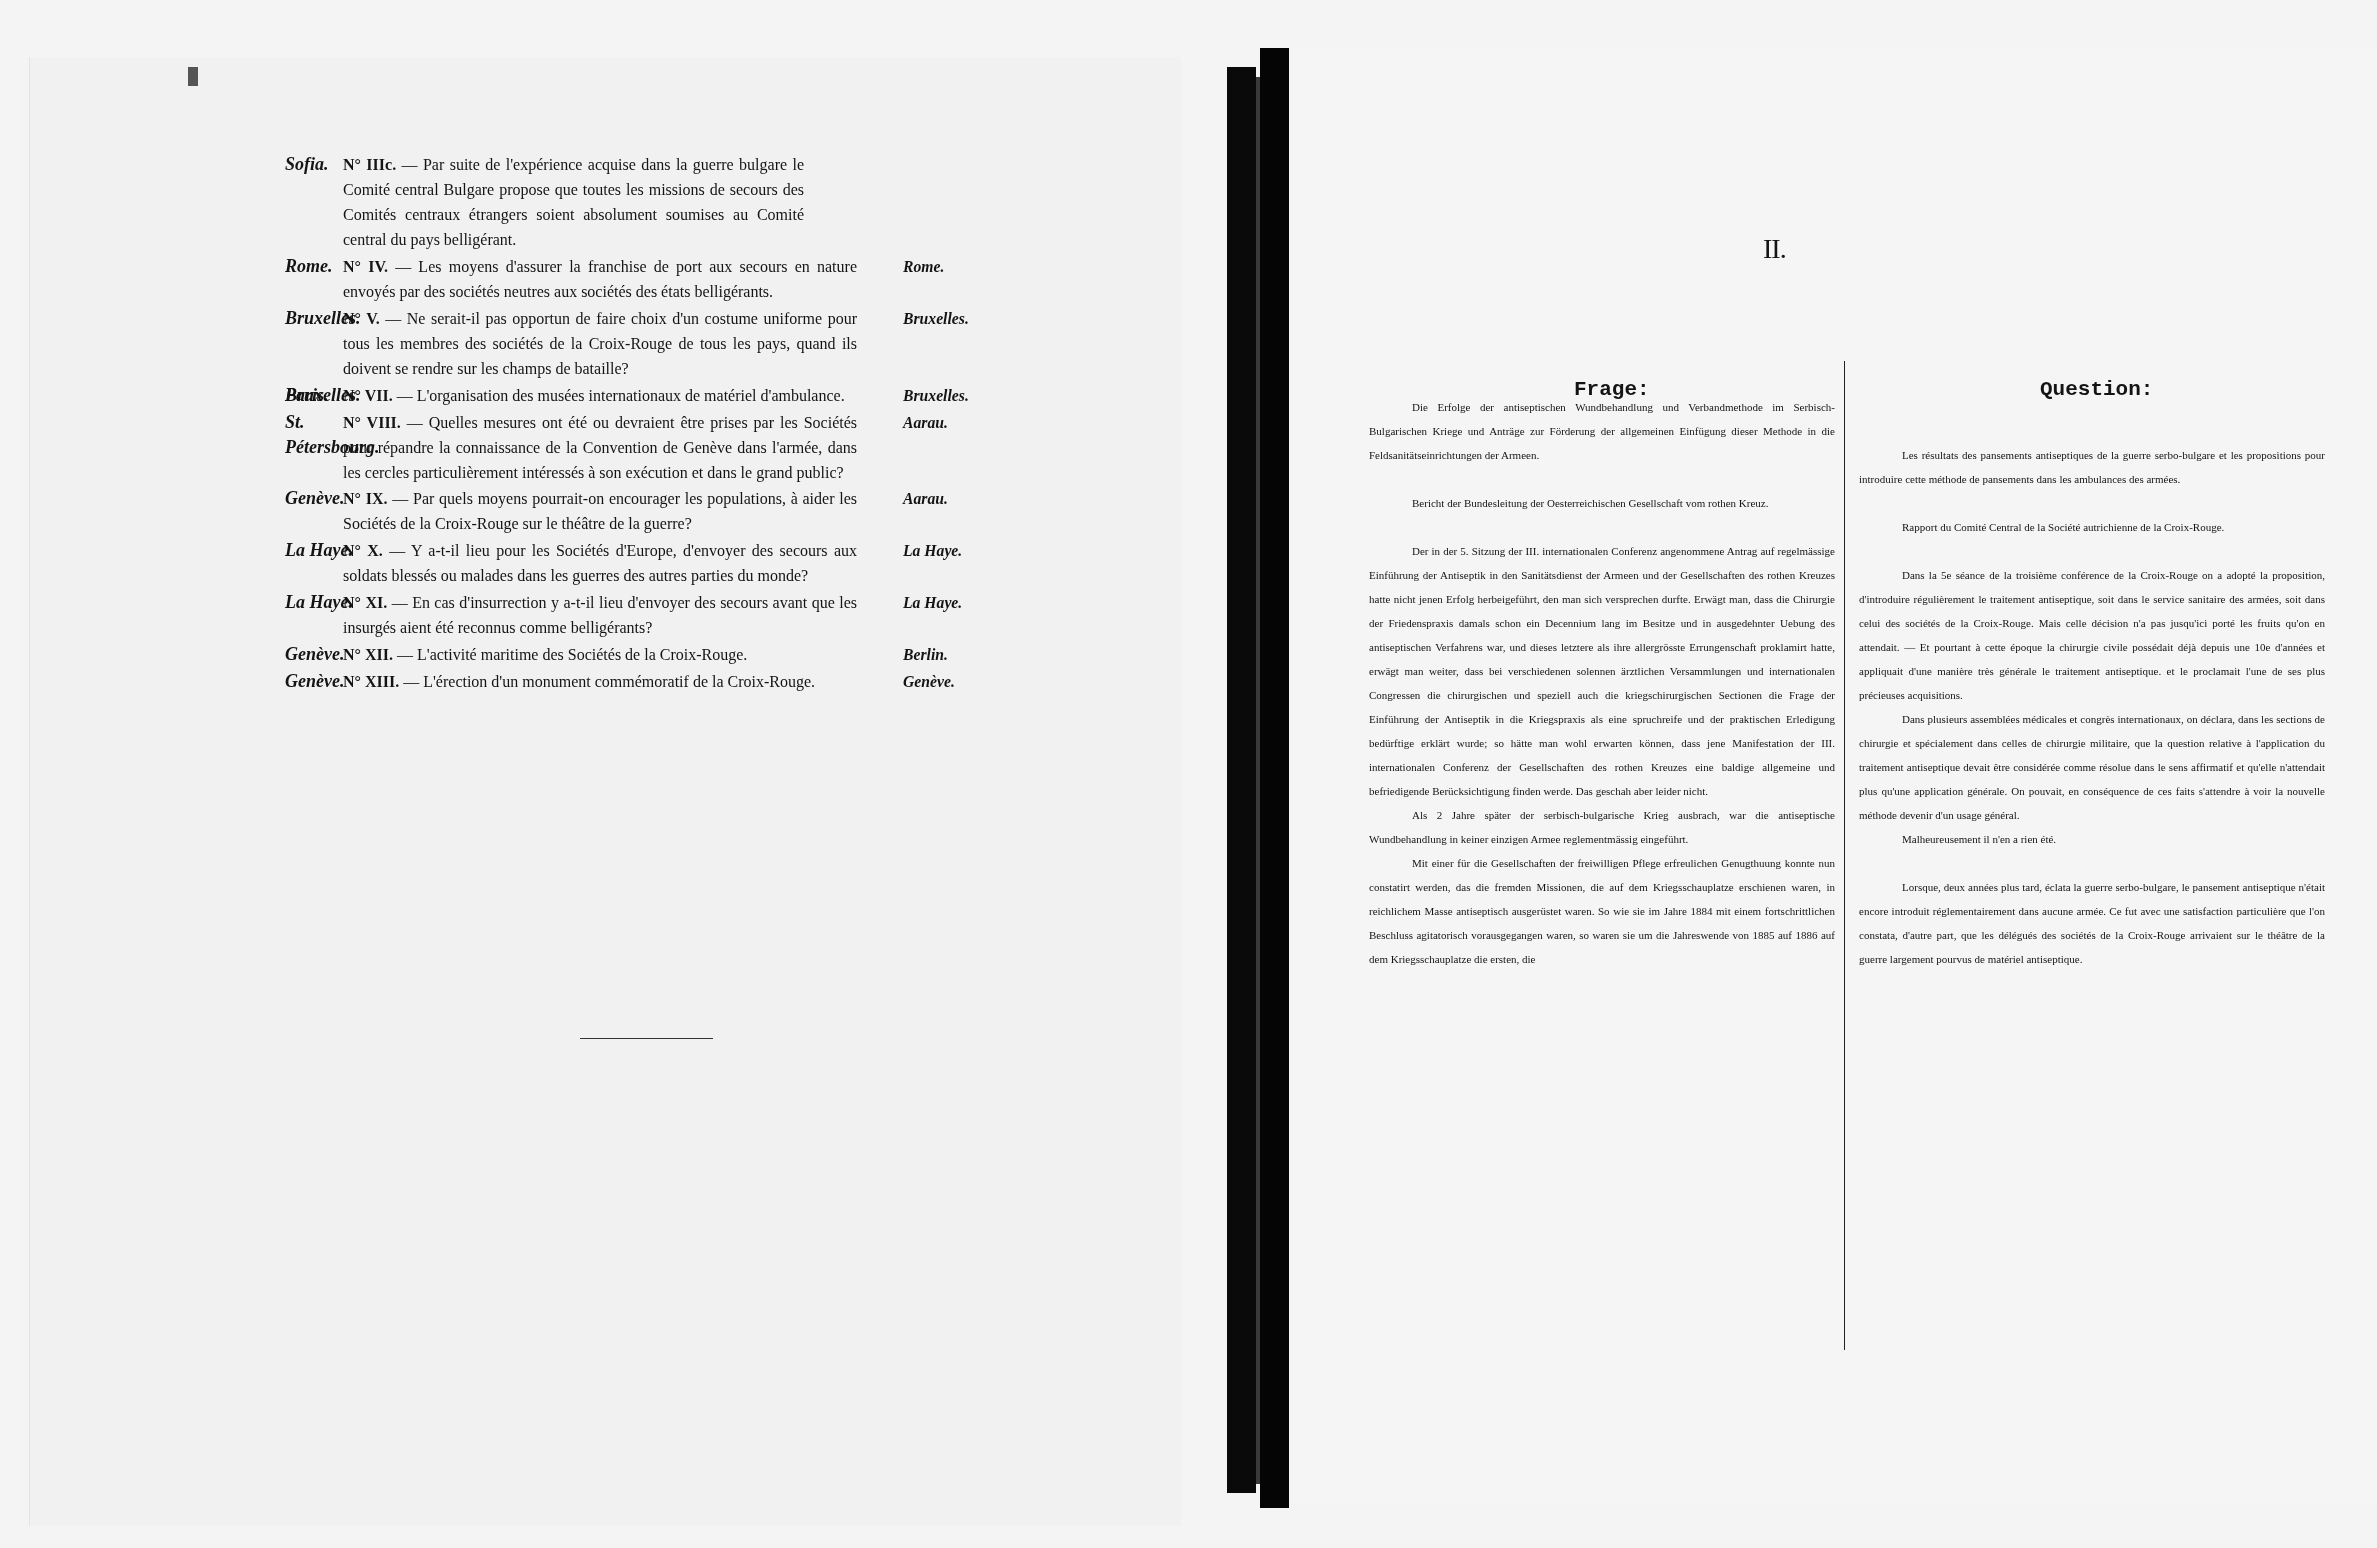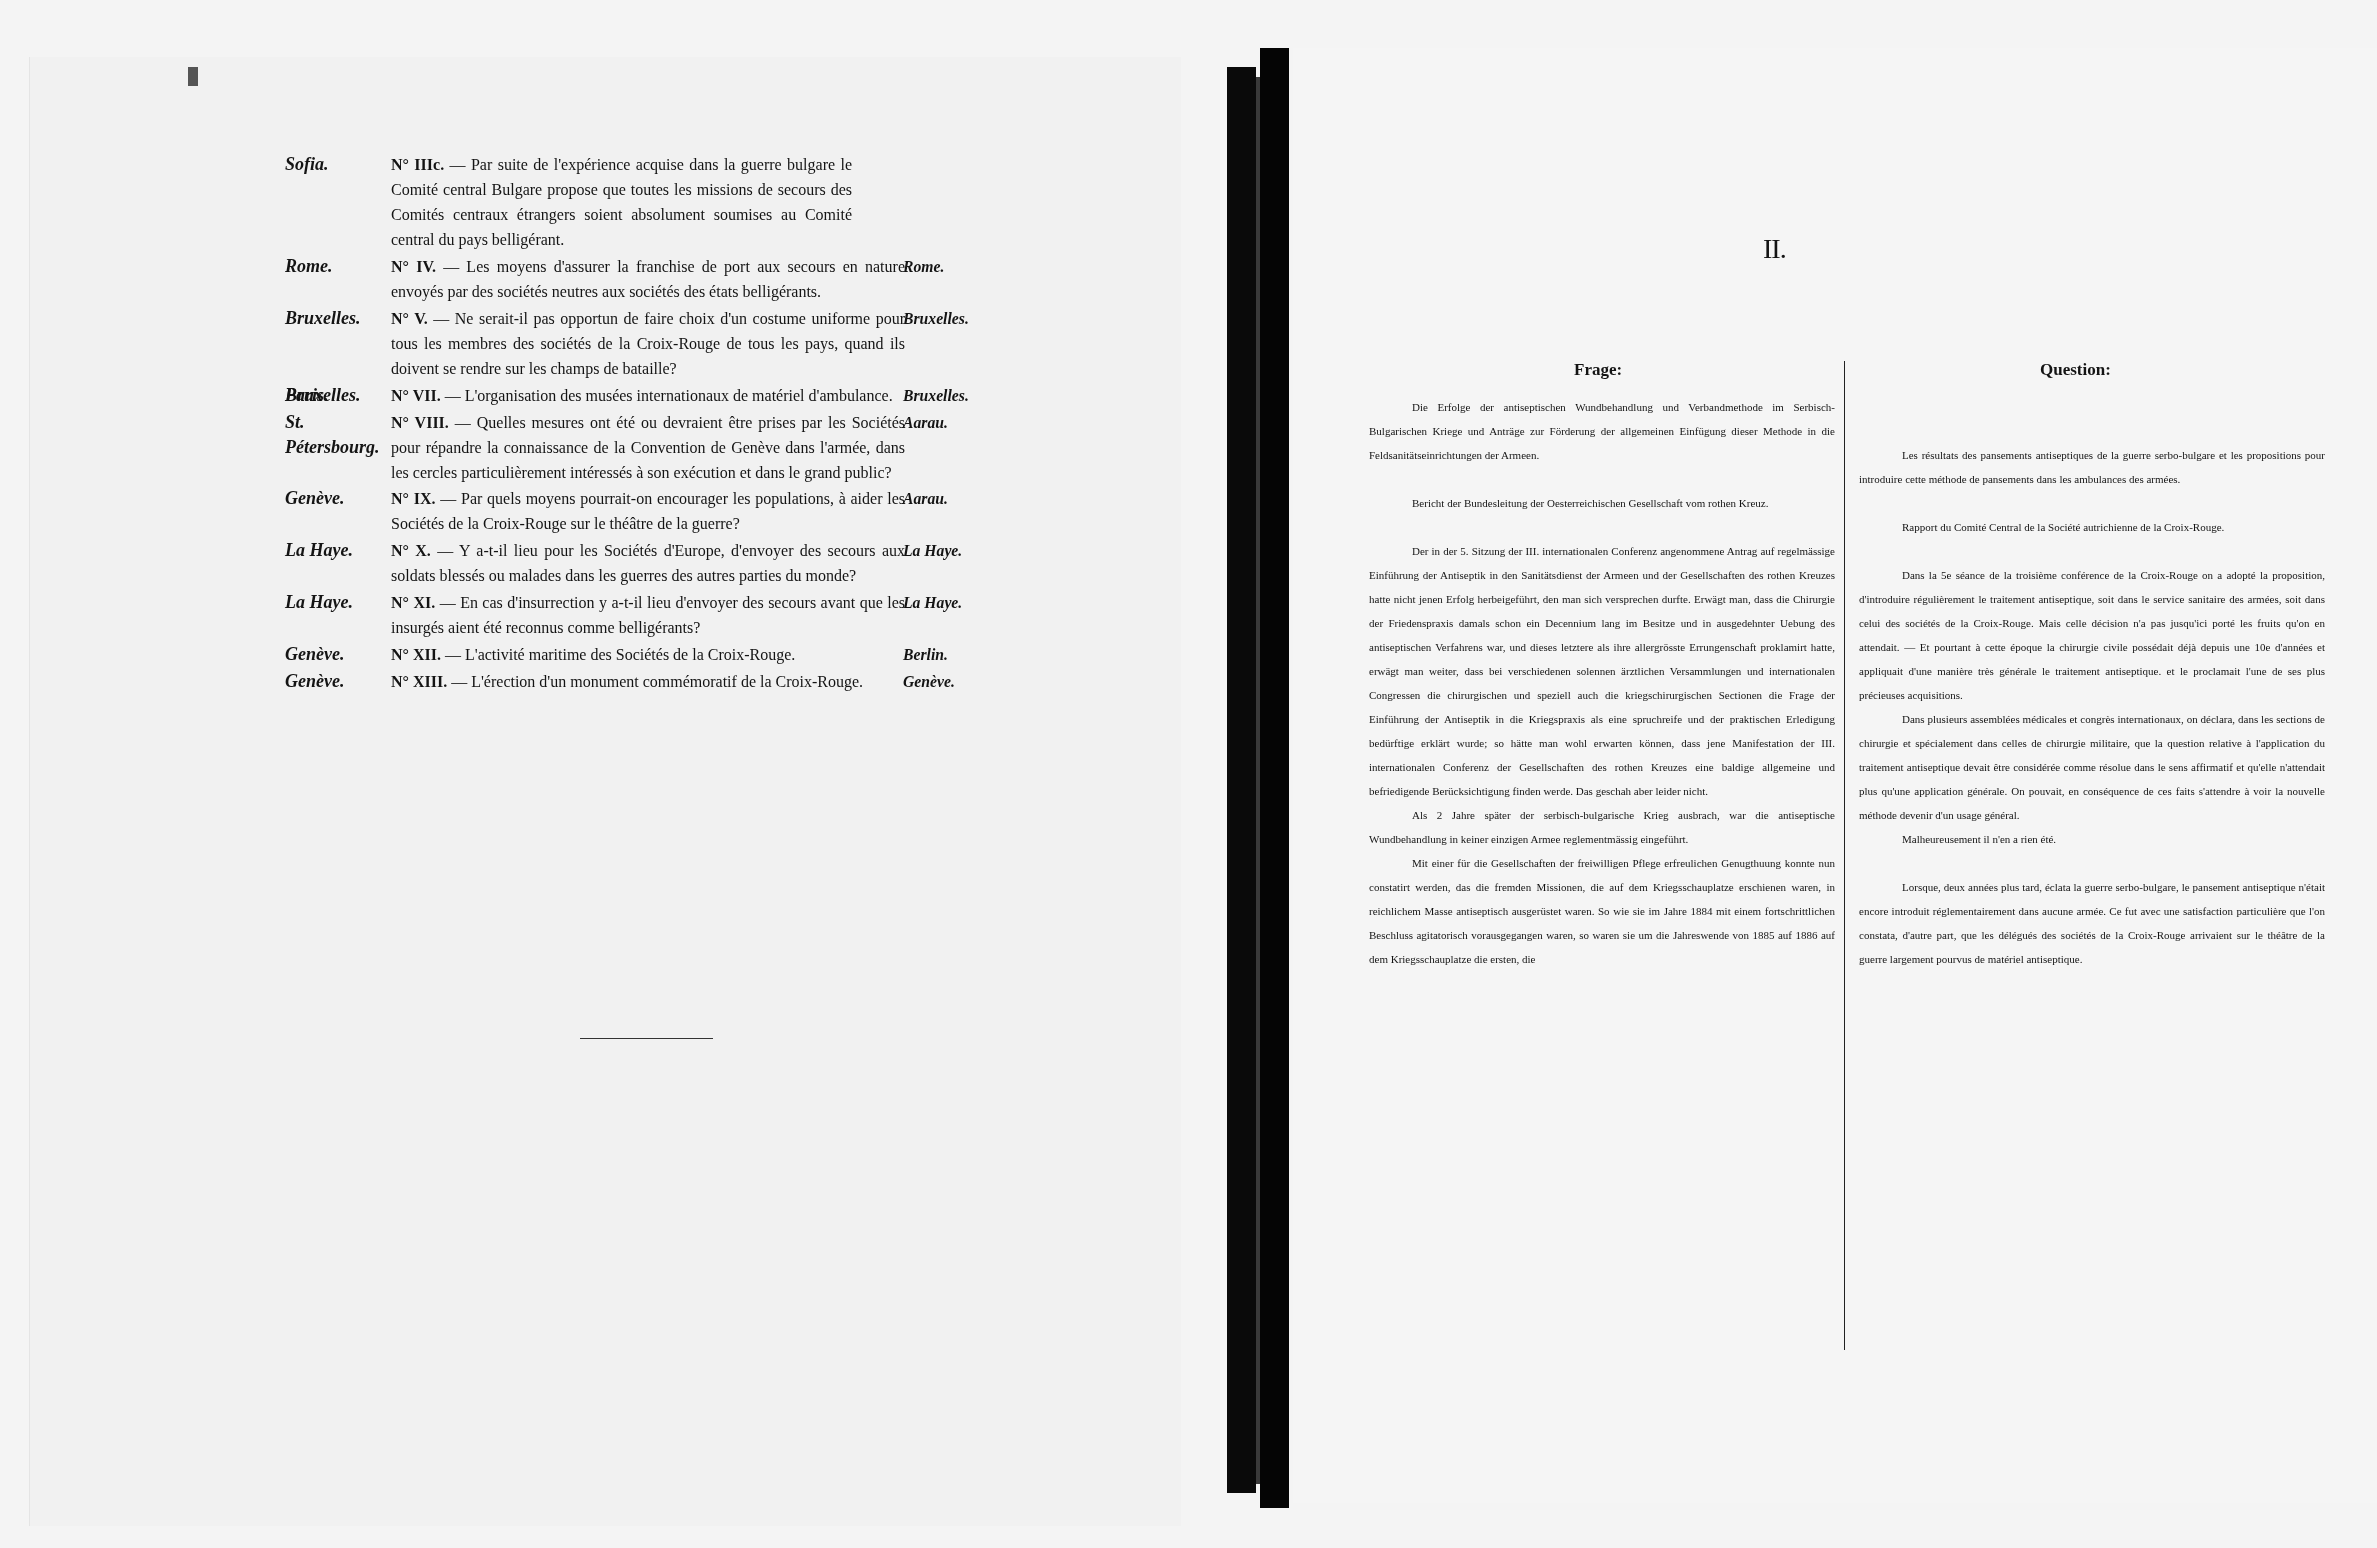--- a/index.html
+++ b/index.html
@@ -30,36 +30,36 @@
   .entry { position: relative; margin-bottom: 1.9px; }
   .entry .origin {
     position: absolute; left: 0; top: 0; width: 86px;
     font-style: italic; font-size: 18px; line-height: 25px; font-weight: bold;
   }
   .entry .dest {
     position: absolute; left: 618px; top: 0; width: 95px;
     font-style: italic; font-size: 15.7px; line-height: 25px; font-weight: bold;
   }
   .entry .body {
-    margin-left: 106px; width: 514px;
+    margin-left: 58px; width: 514px;
     font-size: 16px; line-height: 25px; text-align: justify;
     text-indent: 0;
   }
   .entry .num { font-weight: bold; }
   .entry.first .body { width: 461px; }
   .separator {
     position: absolute; left: 580px; top: 1038px; width: 133px; height: 1.4px; background: #333;
   }
 
   
   .roman {
     position: absolute; left: 1763px; top: 233px; font-size: 28px; font-weight: normal; letter-spacing: -1px;
   }
   .col-head {
-    position: absolute; top: 360px; font-size: 17px; font-weight: bold;
+    position: absolute; top: 378px; font-size: 21px; font-weight: bold; font-family: Liberation Mono, monospace;
   }
   .col-divider {
     position: absolute; left: 1844px; top: 361px; width: 1.4px; height: 989px; background: #222;
   }
   .col {
     position: absolute; top: 395px; width: 466px;
     font-size: 11px; line-height: 24px; text-align: justify;
   }
   .col p { margin: 0; text-indent: 43px; }
   .col p.gap { margin-top: 24px; }

